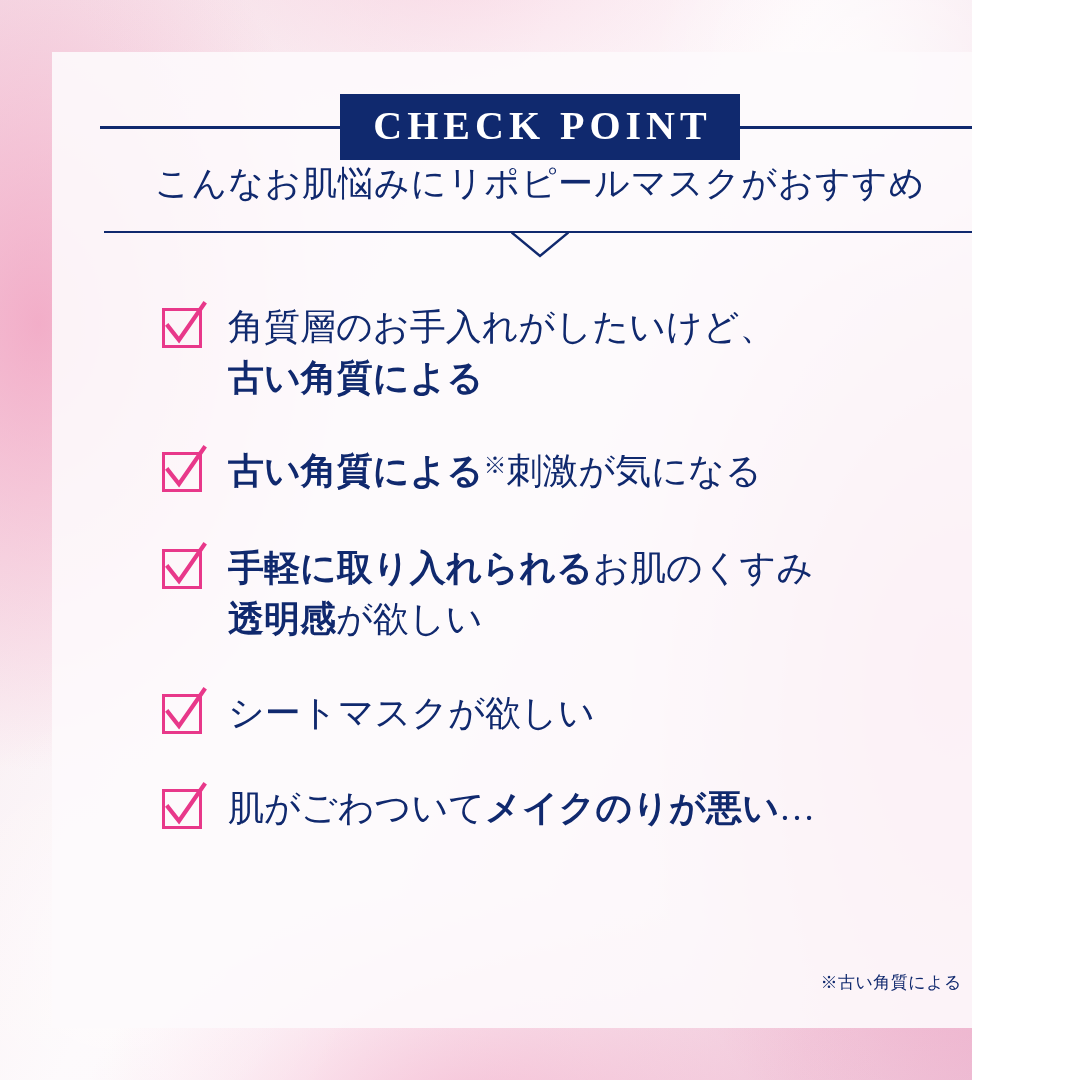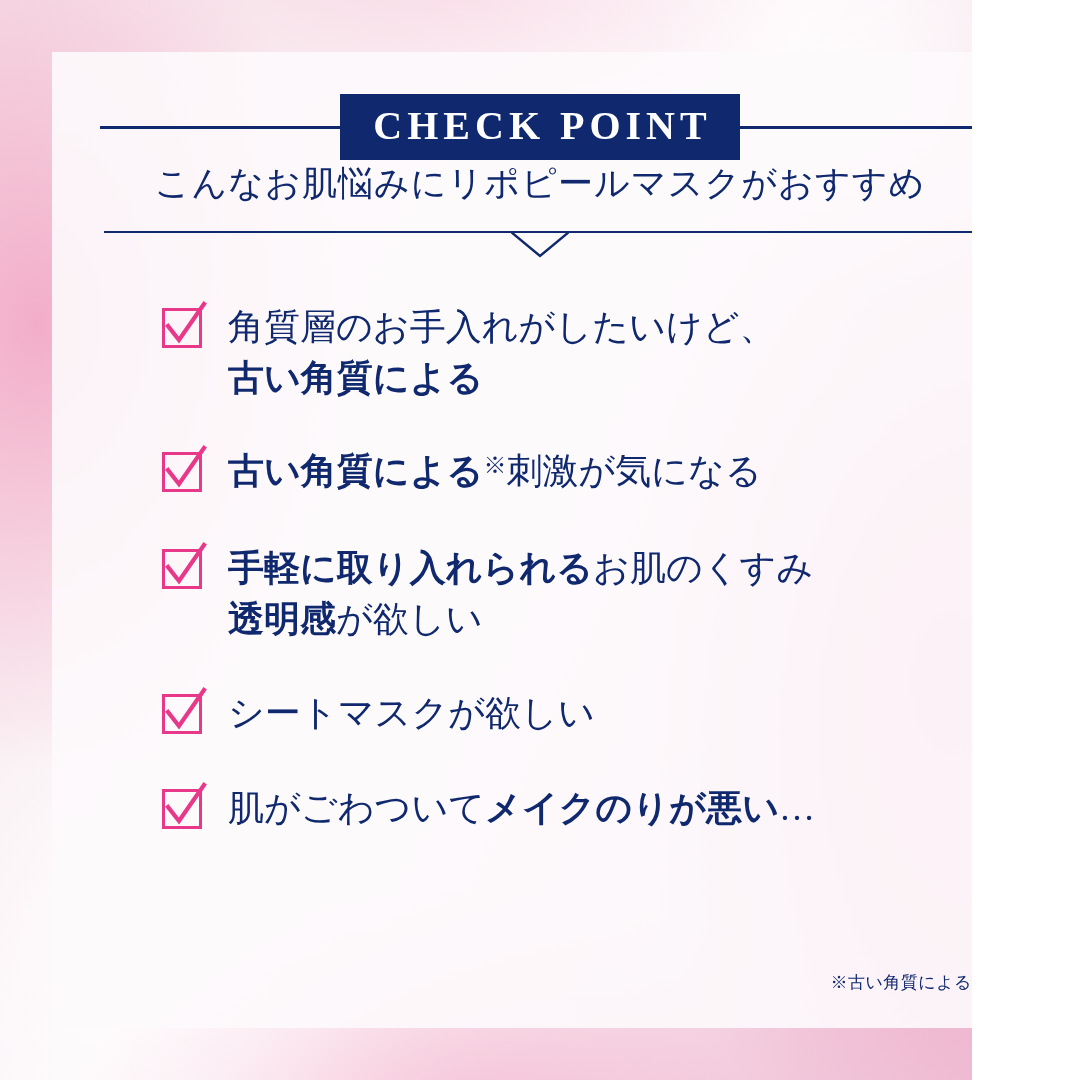--- a/index.html
+++ b/index.html
@@ -172,21 +172,21 @@
   
   .item-0 { margin-bottom: 42px; }
   .item-1 { margin-bottom: 46px; }
   .item-2 { margin-bottom: 42px; }
   .item-3 { margin-bottom: 44px; }
   .item-4 { margin-bottom: 0; }
 
   
   .footnote {
     position: absolute;
-    right: 56px;
+    right: 66px;
     bottom: 34px;
     color: #10296e;
     font-size: 17px;
     letter-spacing: 0.5px;
   }
 </style>
 </head>
 <body>
 
 <div class="stage">

